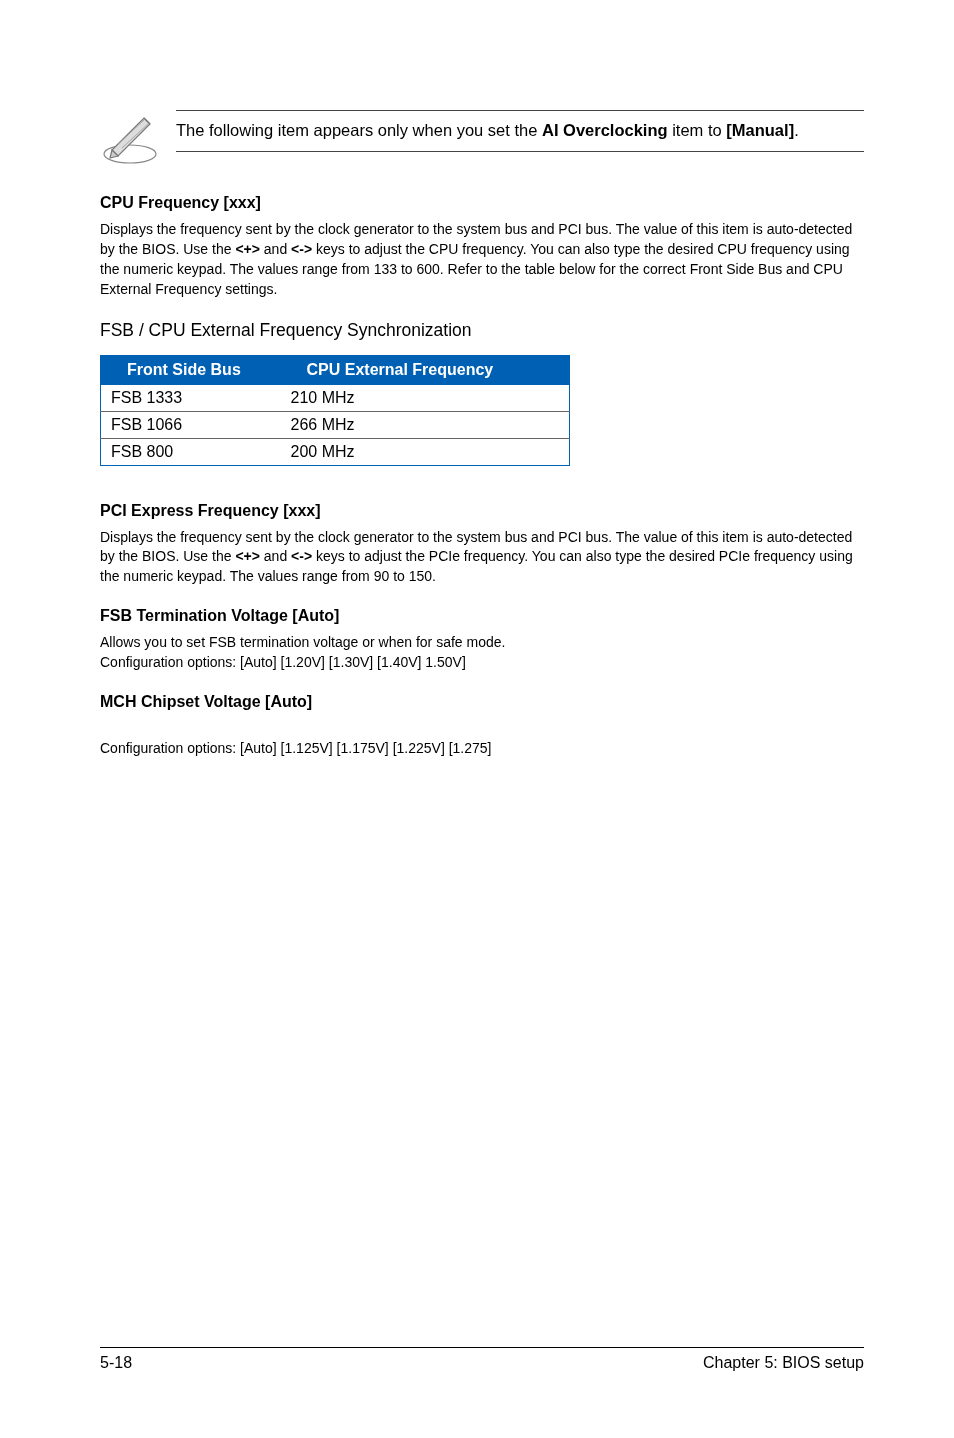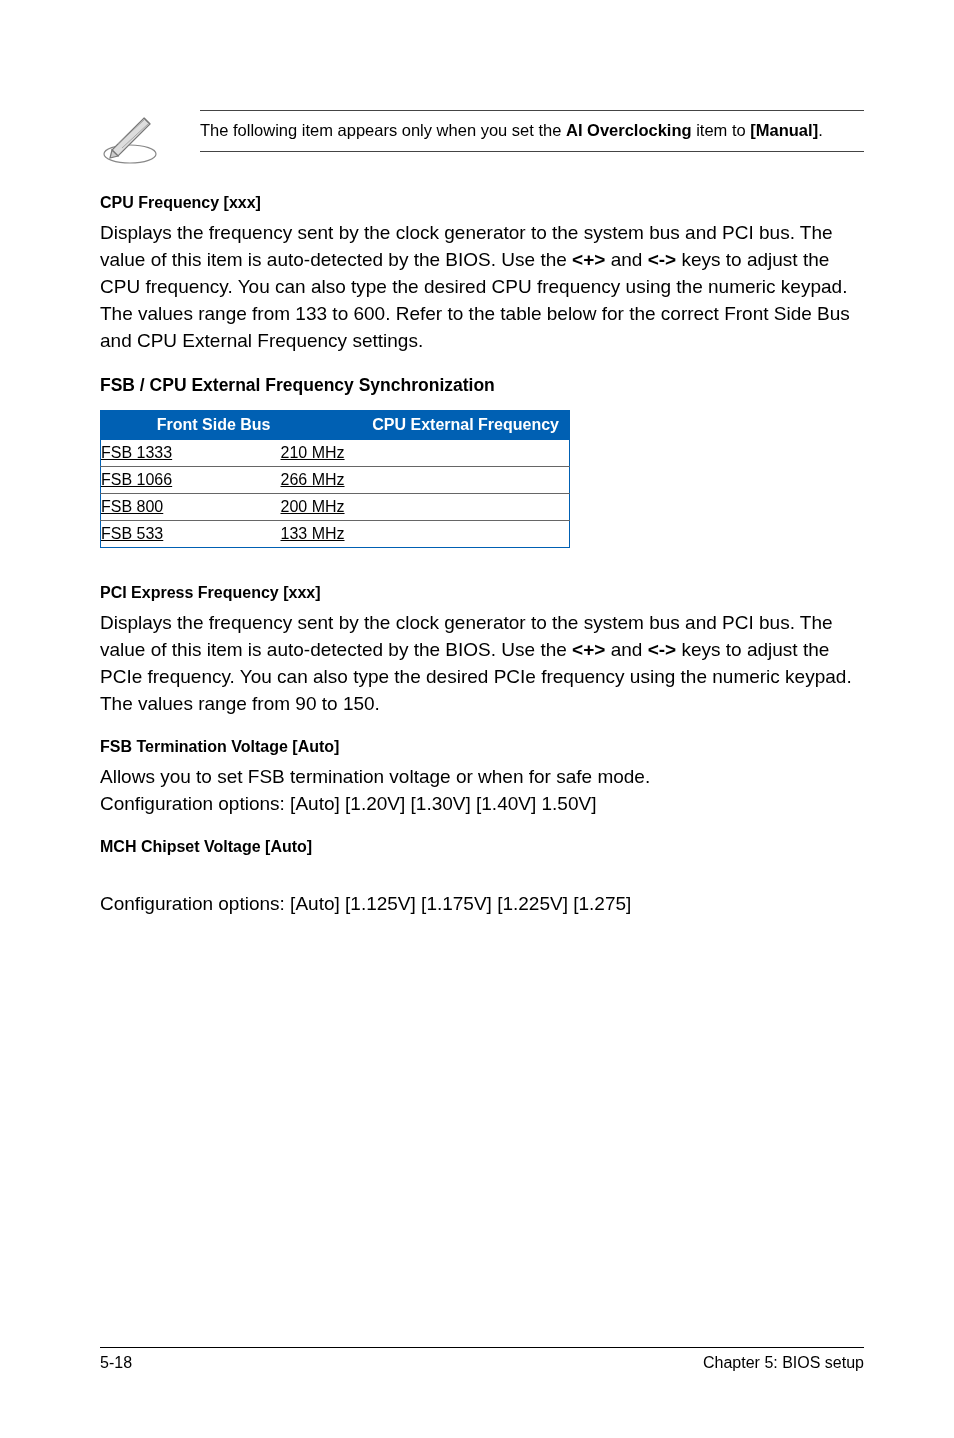--- a/index.html
+++ b/index.html
@@ -10,77 +10,75 @@
     width: 954px;
     height: 1438px;
     position: relative;
   }
   .page {
     padding: 110px 90px 0 100px;
   }
   .note-row {
     display: flex;
     align-items: flex-start;
-    gap: 40px;
+    gap: 16px;
     margin-bottom: 28px;
   }
   .note-icon {
     flex: 0 0 60px;
     height: 56px;
   }
   .note-text-wrap {
     flex: 1;
     border-top: 1px solid #444;
     border-bottom: 1px solid #444;
     padding: 8px 0 10px 0;
     font-size: 16.5px;
     line-height: 1.35;
   }
   h2.section {
     font-size: 16px;
     font-weight: bold;
     margin: 12px 0 8px 0;
   }
   p.body {
-    font-size: 19px;
+    font-size: 14px;
     line-height: 1.42;
     margin-bottom: 20px;
   }
   p.sublabel {
     font-size: 17.5px;
     margin: 6px 0 14px 0;
-    font-weight: bold;
   }
   table.fsb {
     border-collapse: collapse;
     width: 470px;
     font-size: 16px;
     margin-bottom: 36px;
   }
   table.fsb th {
     background: #0060b3;
     color: #ffffff;
     font-weight: bold;
-    text-align: right;
-    padding: 5px 10px;
+    text-align: left;
+    padding: 5px 26px;
     border-top: 1.5px solid #0060b3;
     border-bottom: 1.5px solid #0060b3;
   }
   table.fsb th:first-child,
   table.fsb td:first-child {
     border-left: 1.5px solid #0060b3;
   }
   table.fsb th:last-child,
   table.fsb td:last-child {
     border-right: 1.5px solid #0060b3;
   }
   table.fsb td {
-    padding: 4px 0;
+    padding: 4px 10px;
     border-bottom: 1px solid #666;
-    text-decoration: underline;
   }
   table.fsb tr:last-child td {
     border-bottom: 1.5px solid #0060b3;
   }
   table.fsb td.col1 { width: 180px; }
   .footer {
     position: absolute;
     bottom: 66px;
     left: 100px;
     right: 90px;
@@ -133,24 +131,20 @@
         <td>210 MHz</td>
       </tr>
       <tr>
         <td class="col1">FSB 1066</td>
         <td>266 MHz</td>
       </tr>
       <tr>
         <td class="col1">FSB 800</td>
         <td>200 MHz</td>
       </tr>
-      <tr>
-        <td class="col1">FSB 533</td>
-        <td>133 MHz</td>
-      </tr>
     </tbody>
   </table>
 
   <h2 class="section">PCI Express Frequency [xxx]</h2>
   <p class="body">
     <span>Displays the frequency sent by the clock generator to the system bus and PCI bus. The value of this item is auto-detected by the BIOS. Use the </span><span class="bold">&lt;+&gt;</span><span> and </span><span class="bold">&lt;-&gt;</span><span> keys to adjust the PCIe frequency. You can also type the desired PCIe frequency using the numeric keypad. The values range from 90 to 150.</span>
   </p>
 
   <h2 class="section">FSB Termination Voltage [Auto]</h2>
   <p class="body">

